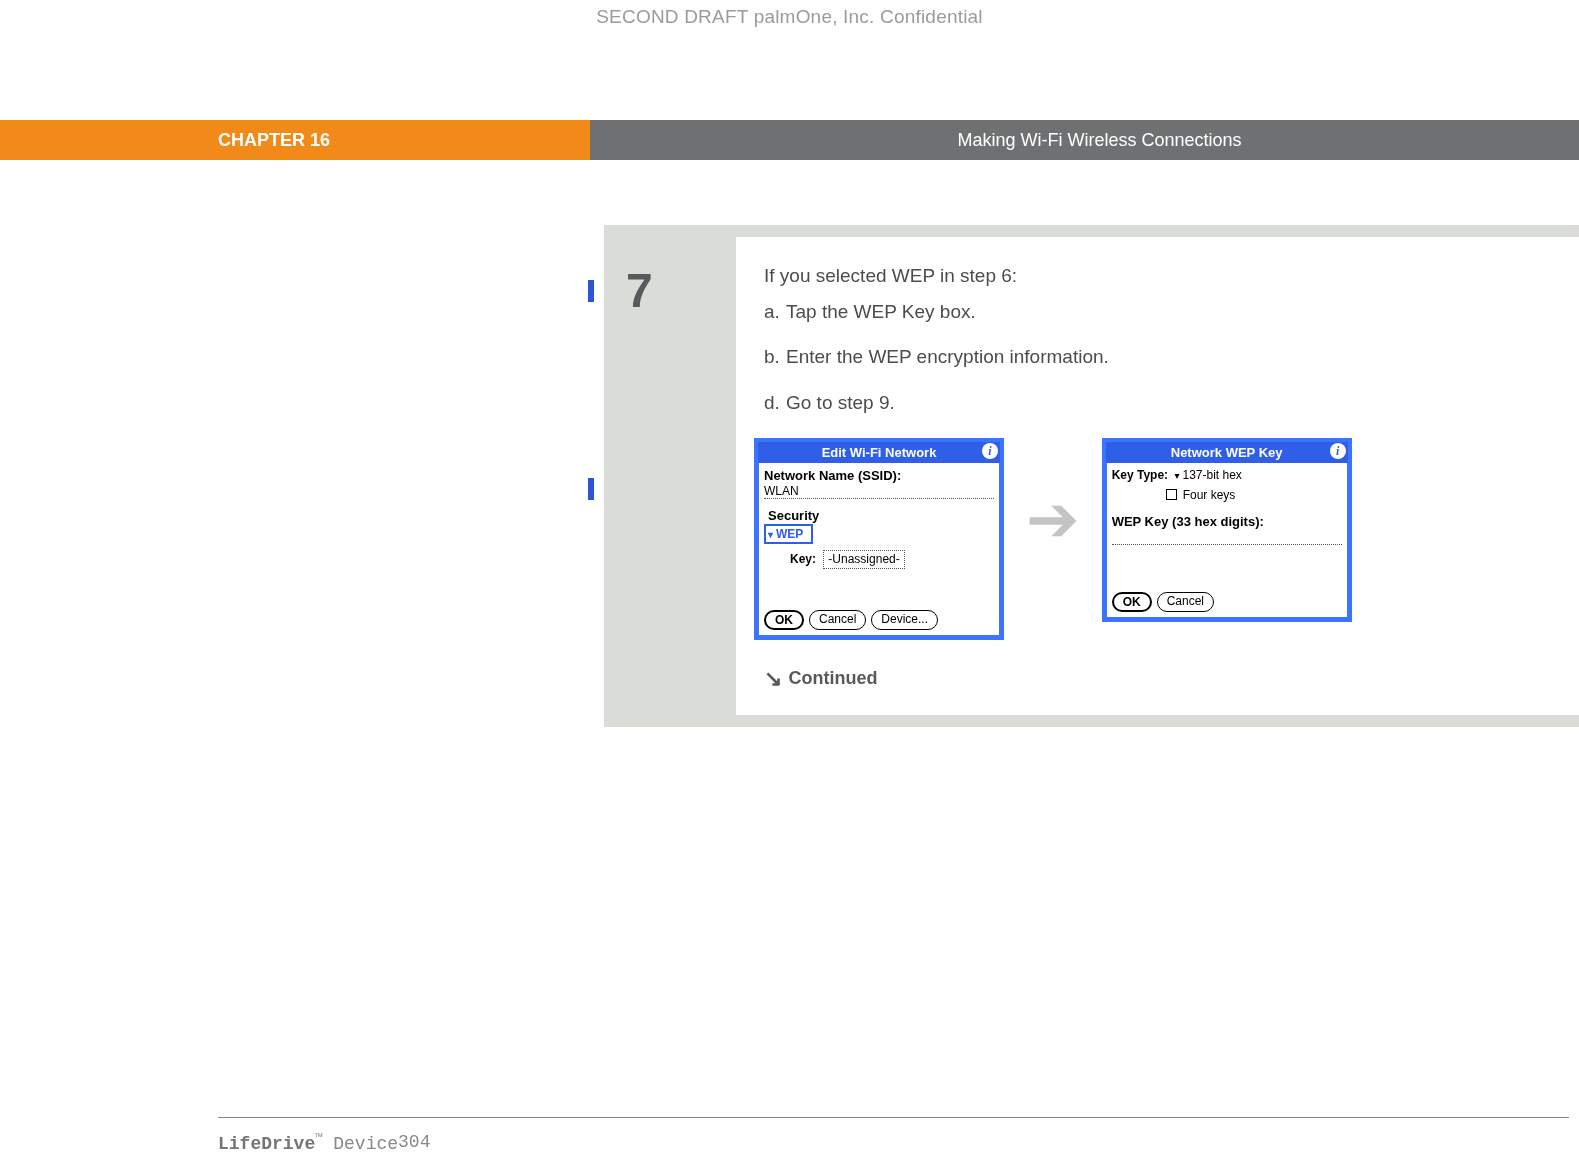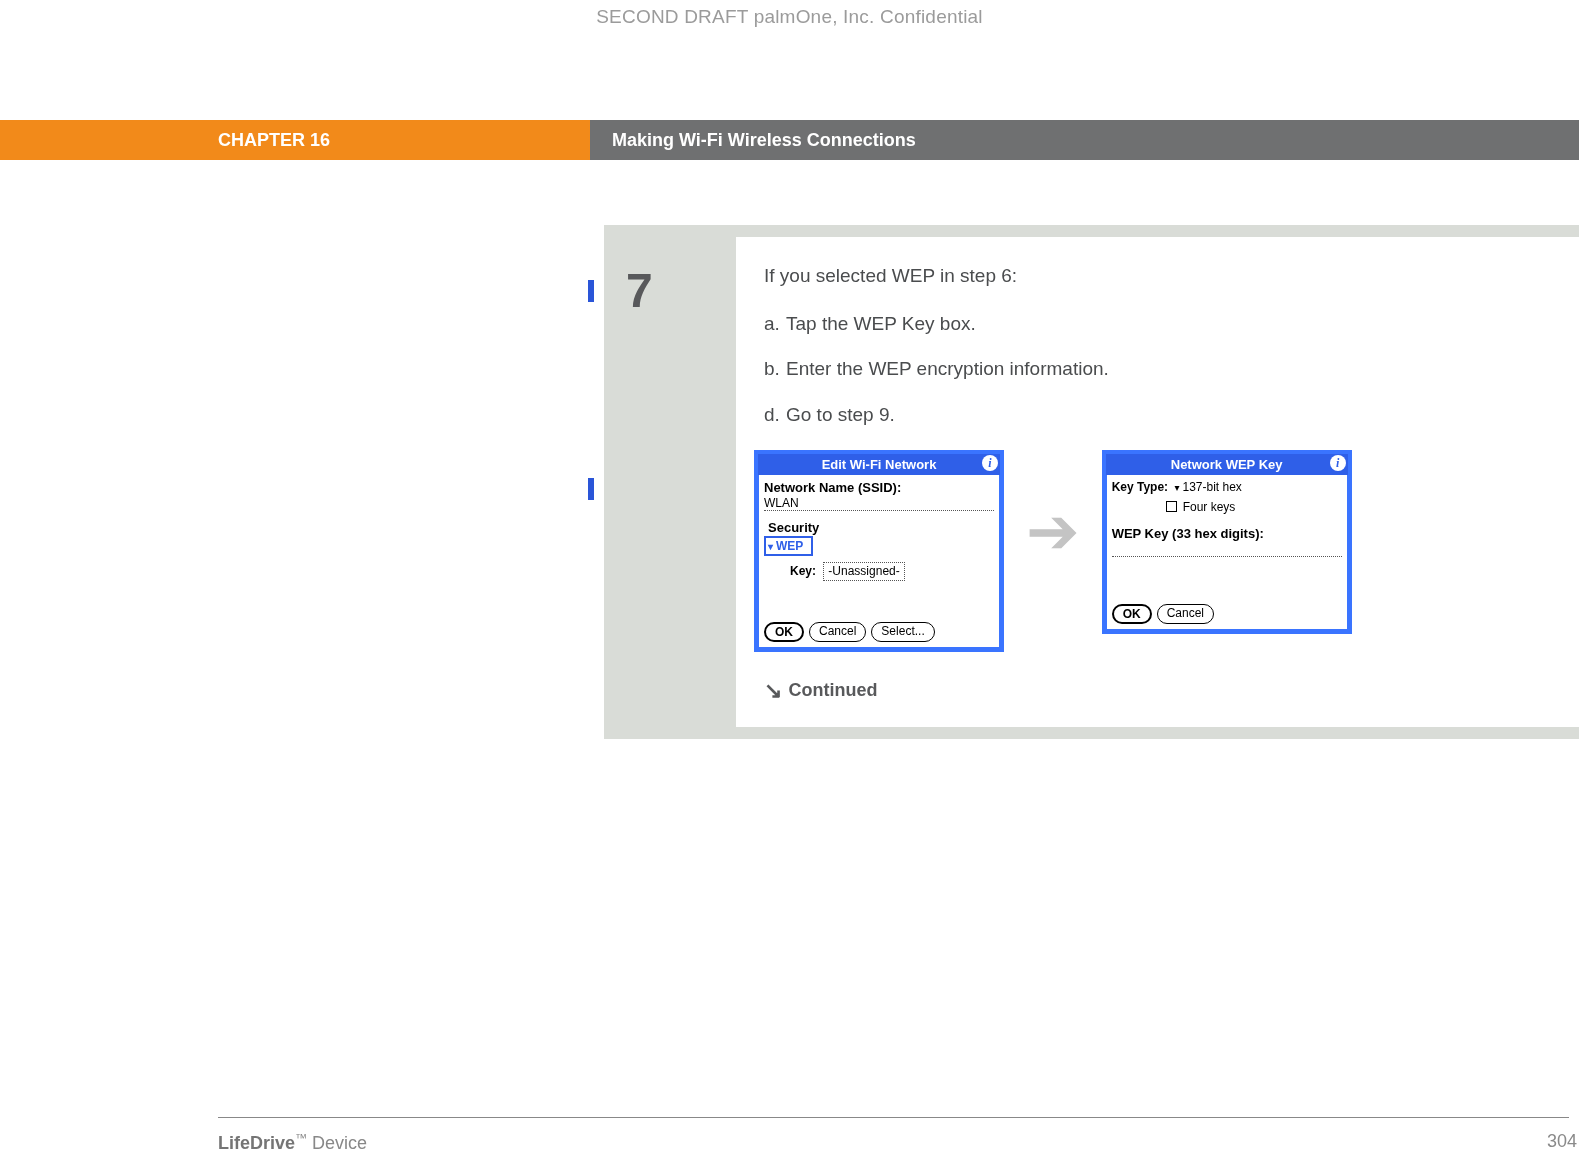--- a/index.html
+++ b/index.html
@@ -40,24 +40,25 @@
     padding-left: 218px;
     color: #fff;
     font-weight: 700;
     font-size: 18px;
   }
   .hbar .gray {
     flex: 1;
     background: #6f7071;
     display: flex;
     align-items: center;
-    padding-left: 22px;
+    padding-left: 30px;
     color: #fff;
-    font-weight: 700;
+    font-weight: 400;
     font-size: 18px;
+    justify-content: center;
   }
 
   .rev-mark {
     position: absolute;
     left: 588px;
     width: 6px; height: 22px;
     background: #2a55d8;
   }
   .rev-mark.m1 { top: 280px; }
   .rev-mark.m2 { top: 478px; }
@@ -83,21 +84,21 @@
     font-family: "Arial Black", Arial, sans-serif;
   }
   .step-body {
     flex: 1;
     background: #fff;
     padding: 26px 28px 22px 28px;
     color: #4a4c4e;
     font-size: 19px;
     line-height: 1.35;
   }
-  .step-body p { margin: 0 0 22px 0; }
+  .step-body p { margin: 0 0 10px 0; }
   .step-body .sublist { margin: 0 0 22px 0; }
   .step-body .sublist div { margin-bottom: 20px; }
   .sublist .lett { display: inline-block; width: 22px; }
 
   .palm-row {
     display: flex;
     align-items: flex-start;
     gap: 22px;
     margin: 8px 0 10px -10px;
   }
@@ -219,26 +220,27 @@
   }
 
   .footer-rule {
     position: absolute;
     left: 218px; right: 10px;
     bottom: 56px;
     border-top: 1px solid #888;
   }
   .footer {
     position: absolute;
-    left: 218px; right: 2px;
+    left: 218px; right: 20px;
     bottom: 20px;
     display: flex;
-    justify-content: space-between;
+    justify-content: flex-start;
     color: #888;
     font-size: 18px;
+    font-family: Liberation Mono, monospace;
   }
   .footer .left b { color: #757575; font-weight: 800; }
   .footer .left .tm { font-size: 12px; vertical-align: super; }
   .footer .right { color: #8a8a8a; }
 </style>
 </head>
 <body>
 
 <div class="page">
 
@@ -282,21 +284,21 @@
                 <span class="wep-drop">WEP</span>
                 <div class="key-row">
                   <span class="kl">Key:</span>
                   <span class="key-val">-Unassigned-</span>
                 </div>
               </div>
             </div>
             <div class="palm-buttons">
               <span class="palm-btn primary">OK</span>
               <span class="palm-btn">Cancel</span>
-              <span class="palm-btn">Select...</span>
+              <span class="palm-btn">Device...</span>
             </div>
           </div>
 
           <div class="arrow-between">➔</div>
 
           <div class="palm-window tall">
             <div class="palm-title">
               <span>Network WEP Key</span>
               <span class="info-icon">i</span>
             </div>

